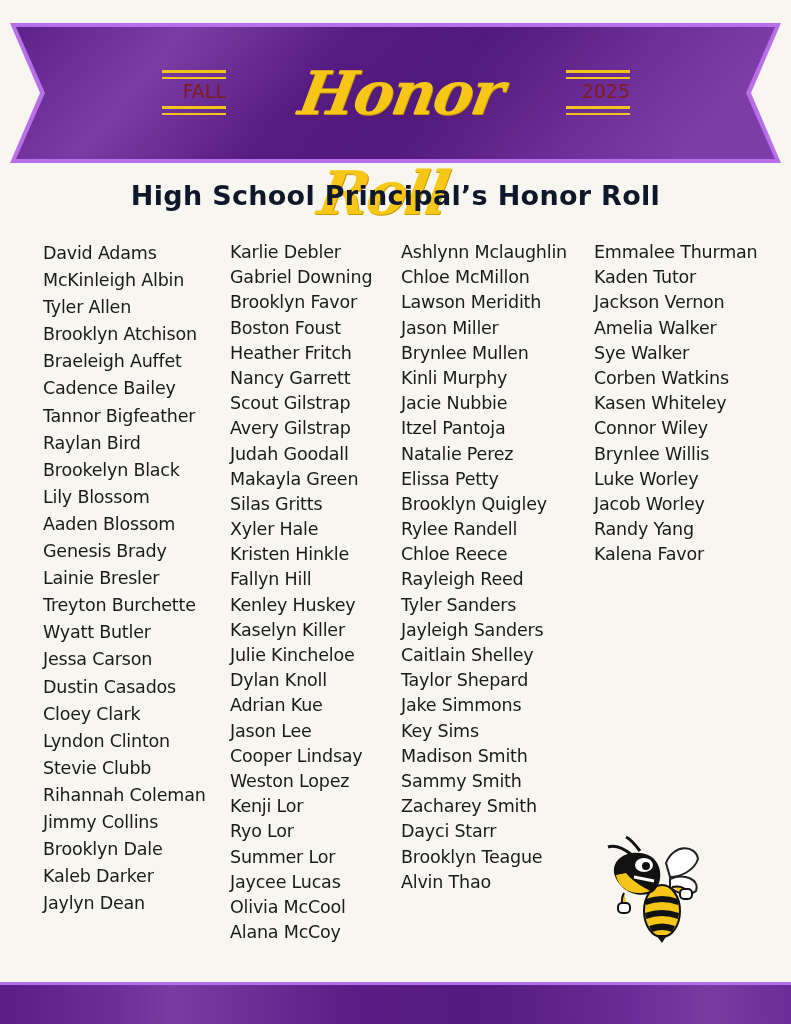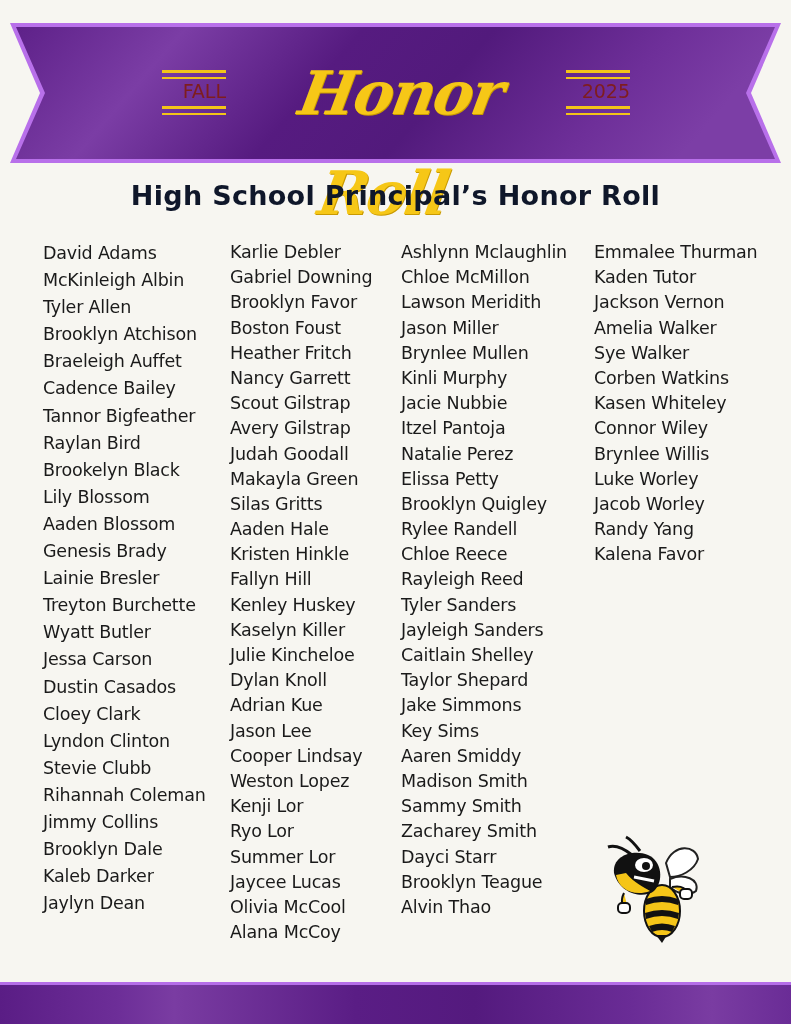--- a/index.html
+++ b/index.html
@@ -126,21 +126,21 @@
     <div class="name">Gabriel Downing</div>
     <div class="name">Brooklyn Favor</div>
     <div class="name">Boston Foust</div>
     <div class="name">Heather Fritch</div>
     <div class="name">Nancy Garrett</div>
     <div class="name">Scout Gilstrap</div>
     <div class="name">Avery Gilstrap</div>
     <div class="name">Judah Goodall</div>
     <div class="name">Makayla Green</div>
     <div class="name">Silas Gritts</div>
-    <div class="name">Aaden Hale</div>
+    <div class="name">Xyler Hale</div>
     <div class="name">Kristen Hinkle</div>
     <div class="name">Fallyn Hill</div>
     <div class="name">Kenley Huskey</div>
     <div class="name">Kaselyn Killer</div>
     <div class="name">Julie Kincheloe</div>
     <div class="name">Dylan Knoll</div>
     <div class="name">Adrian Kue</div>
     <div class="name">Jason Lee</div>
     <div class="name">Cooper Lindsay</div>
     <div class="name">Weston Lopez</div>
@@ -165,21 +165,20 @@
     <div class="name">Brooklyn Quigley</div>
     <div class="name">Rylee Randell</div>
     <div class="name">Chloe Reece</div>
     <div class="name">Rayleigh Reed</div>
     <div class="name">Tyler Sanders</div>
     <div class="name">Jayleigh Sanders</div>
     <div class="name">Caitlain Shelley</div>
     <div class="name">Taylor Shepard</div>
     <div class="name">Jake Simmons</div>
     <div class="name">Key Sims</div>
-    <div class="name">Aaren Smiddy</div>
     <div class="name">Madison Smith</div>
     <div class="name">Sammy Smith</div>
     <div class="name">Zacharey Smith</div>
     <div class="name">Dayci Starr</div>
     <div class="name">Brooklyn Teague</div>
     <div class="name">Alvin Thao</div>
   </div>
 <div class="col c4">
     <div class="name">Emmalee Thurman</div>
     <div class="name">Kaden Tutor</div>

